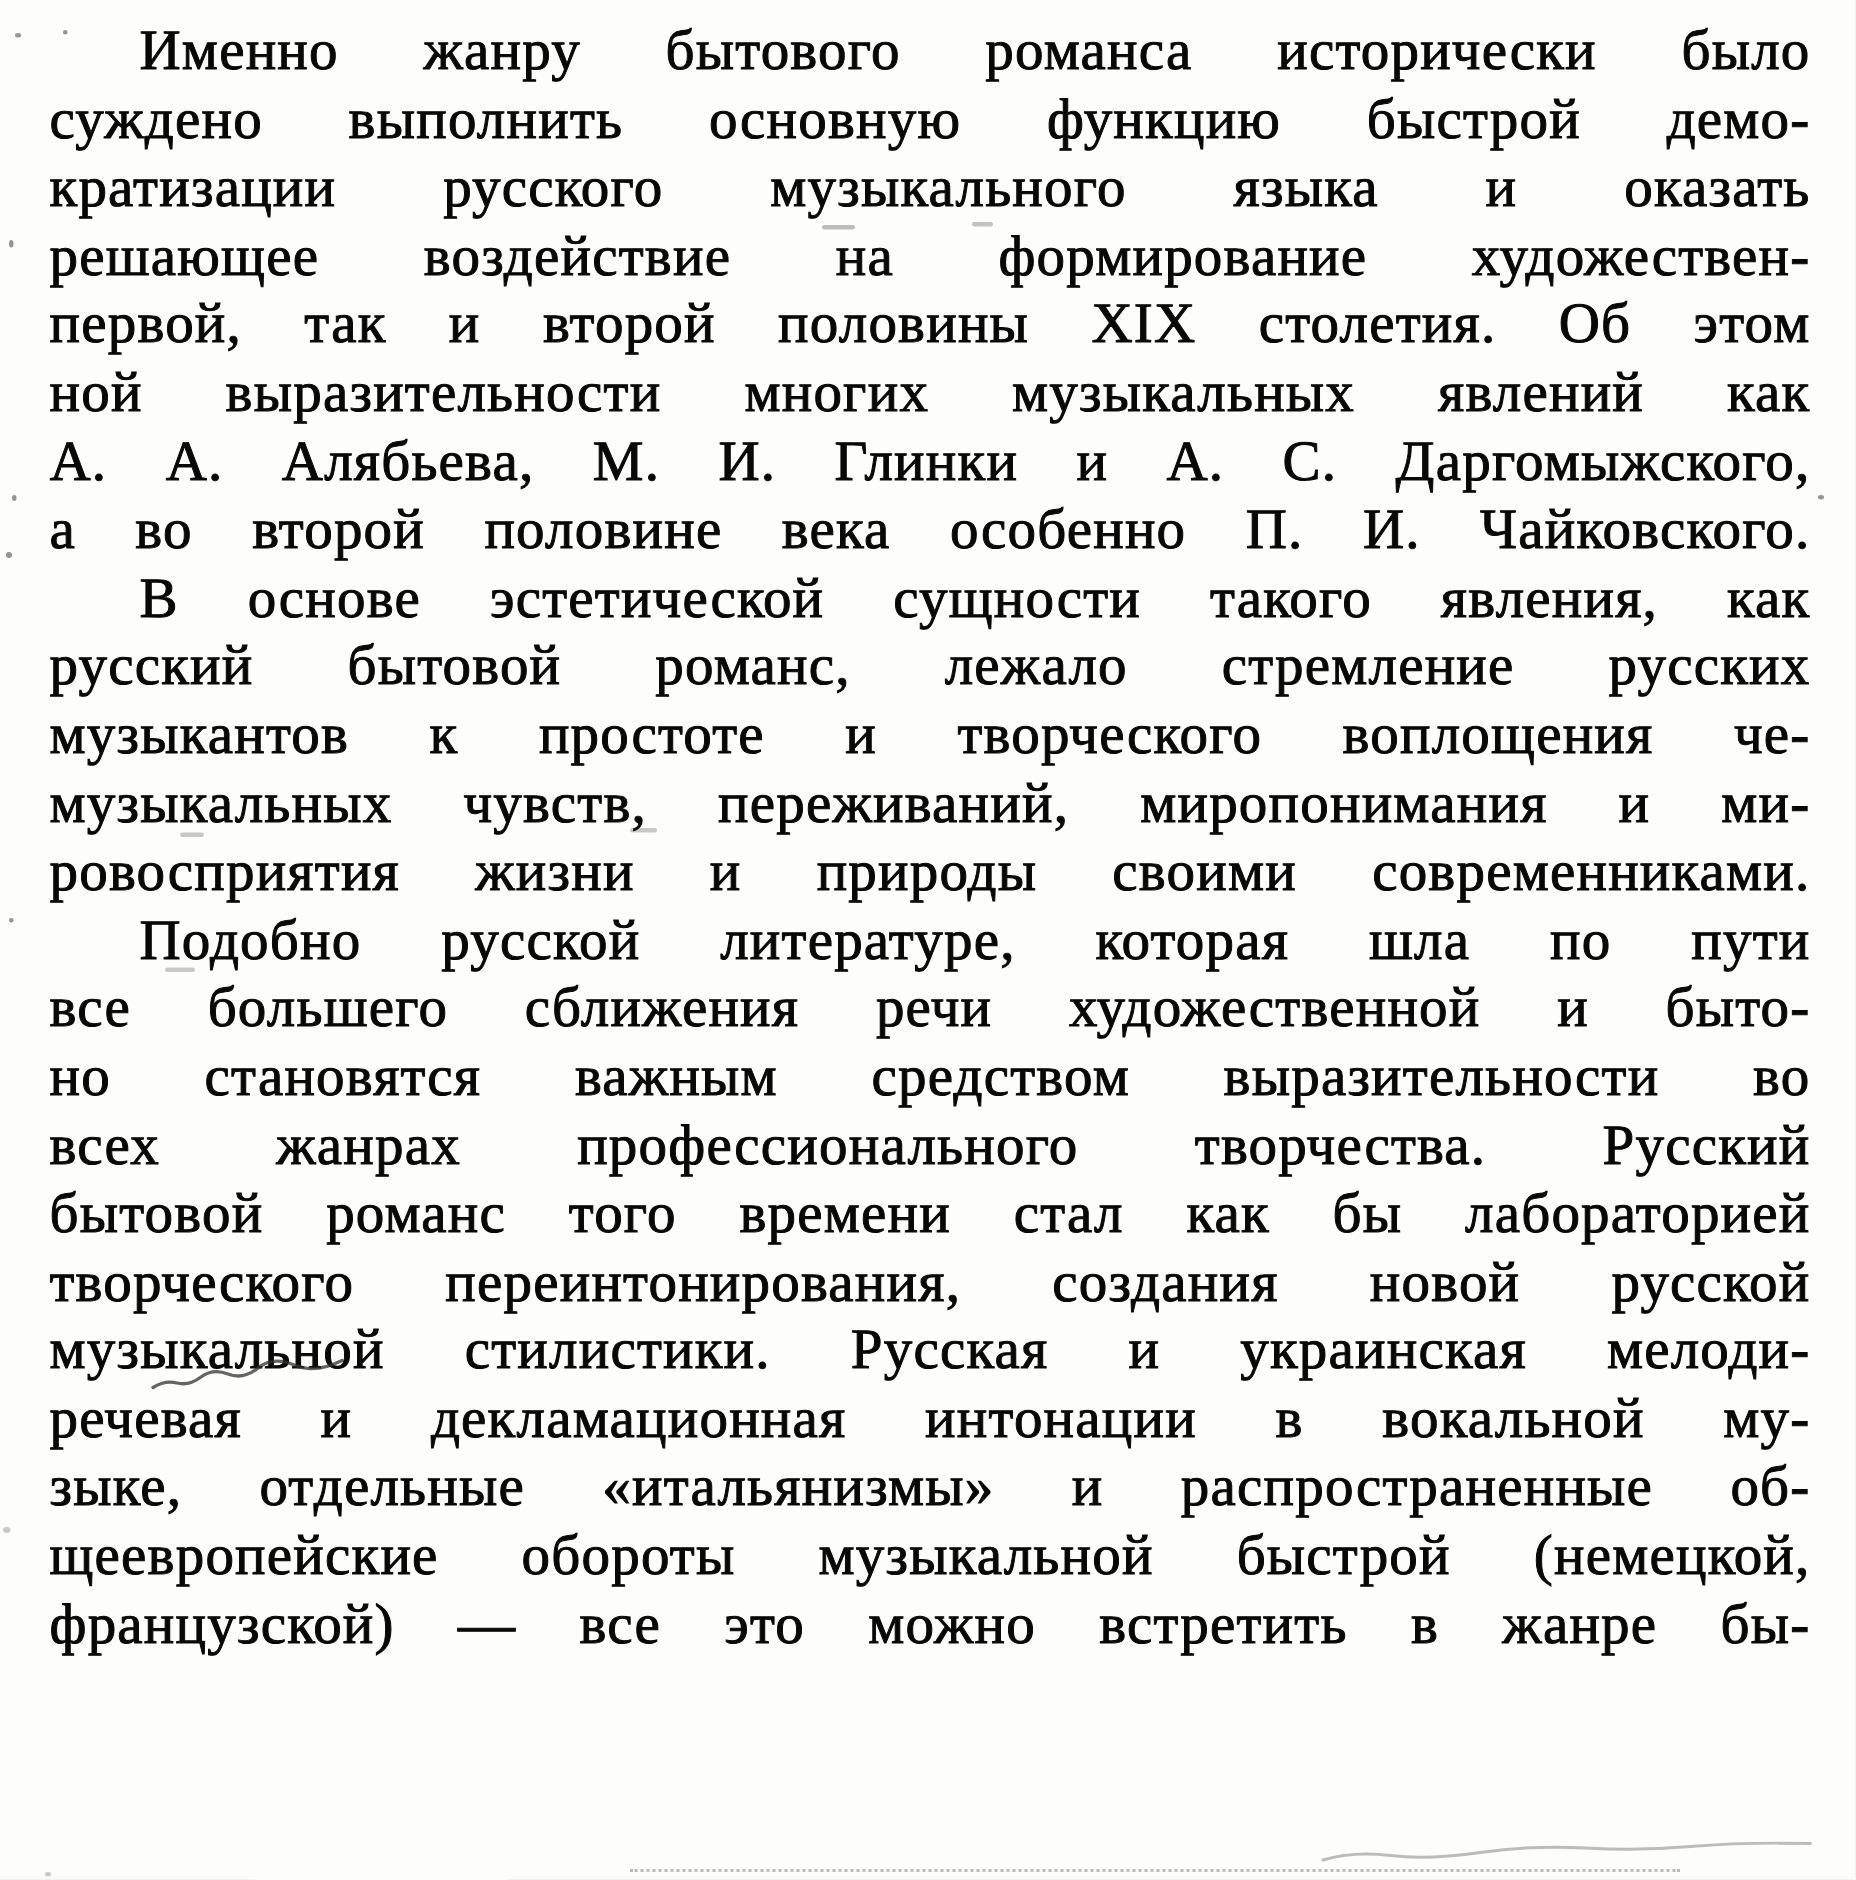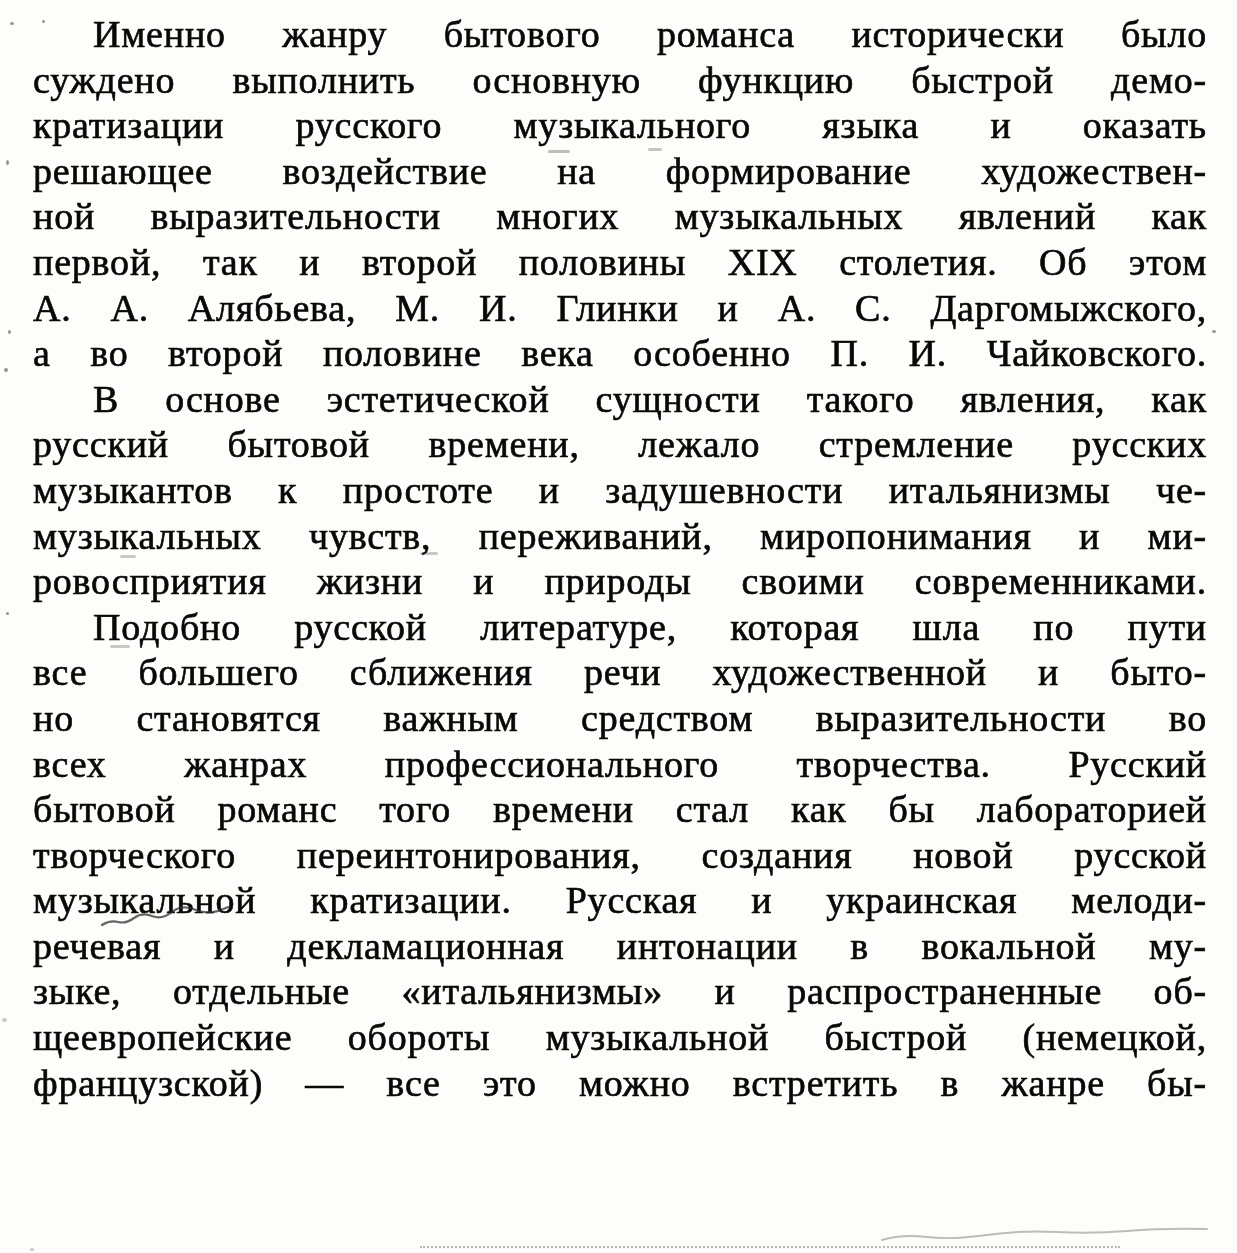--- a/index.html
+++ b/index.html
@@ -59,36 +59,36 @@
 </head>
 <body>
 
 <div class="page">
 
   <div class="text-block">
     <div class="line indent">Именно жанру бытового романса исторически было</div>
     <div class="line">суждено выполнить основную функцию быстрой демо-</div>
     <div class="line">кратизации русского музыкального языка и оказать</div>
     <div class="line">решающее воздействие на формирование художествен-</div>
+    <div class="line">первой, так и второй половины XIX столетия. Об этом</div>
     <div class="line">ной выразительности многих музыкальных явлений как</div>
-    <div class="line">первой, так и второй половины XIX столетия. Об этом</div>
     <div class="line">А. А. Алябьева, М. И. Глинки и А. С. Даргомыжского,</div>
     <div class="line">а во второй половине века особенно П. И. Чайковского.</div>
     <div class="line indent">В основе эстетической сущности такого явления, как</div>
-    <div class="line">русский бытовой времени, лежало стремление русских</div>
-    <div class="line">музыкантов к простоте и задушевности итальянизмы че-</div>
+    <div class="line">русский бытовой романс, лежало стремление русских</div>
+    <div class="line">музыкантов к простоте и творческого воплощения че-</div>
     <div class="line">музыкальных чувств, переживаний, миропонимания и ми-</div>
     <div class="line">ровосприятия жизни и природы своими современниками.</div>
     <div class="line indent">Подобно русской литературе, которая шла по пути</div>
     <div class="line">все большего сближения речи художественной и быто-</div>
     <div class="line">но становятся важным средством выразительности во</div>
     <div class="line">всех жанрах профессионального творчества. Русский</div>
     <div class="line">бытовой романс того времени стал как бы лабораторией</div>
     <div class="line">творческого переинтонирования, создания новой русской</div>
-    <div class="line">музыкальной кратизации. Русская и украинская мелоди-</div>
+    <div class="line">музыкальной стилистики. Русская и украинская мелоди-</div>
     <div class="line">речевая и декламационная интонации в вокальной му-</div>
     <div class="line">зыке, отдельные «итальянизмы» и распространенные об-</div>
     <div class="line">щеевропейские обороты музыкальной быстрой (немецкой,</div>
     <div class="line">французской) — все это можно встретить в жанре бы-</div>
   </div>
 
   <svg class="mark-svg" style="left:100px; top:905px;" width="130" height="24" viewBox="0 0 130 24">
     <path d="M2,20 q8,-5 16,-3 t16,-4 t18,-2 t20,-4 t24,-2 t32,-3" fill="none" stroke="rgba(50,50,50,0.75)" stroke-width="2.2" stroke-linecap="round"></path>
   </svg>
 

